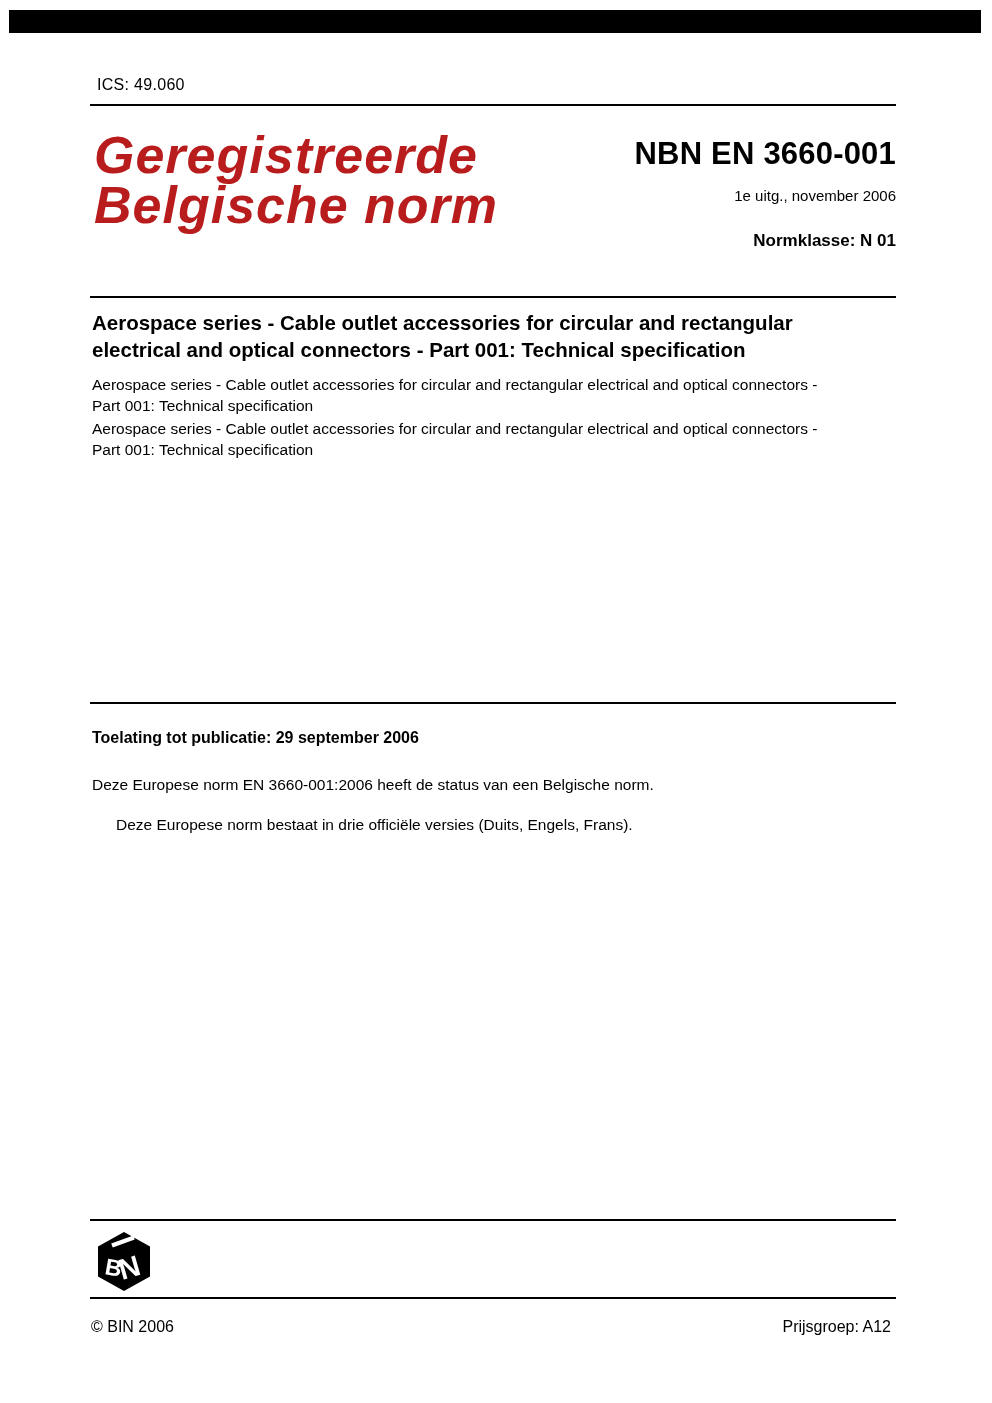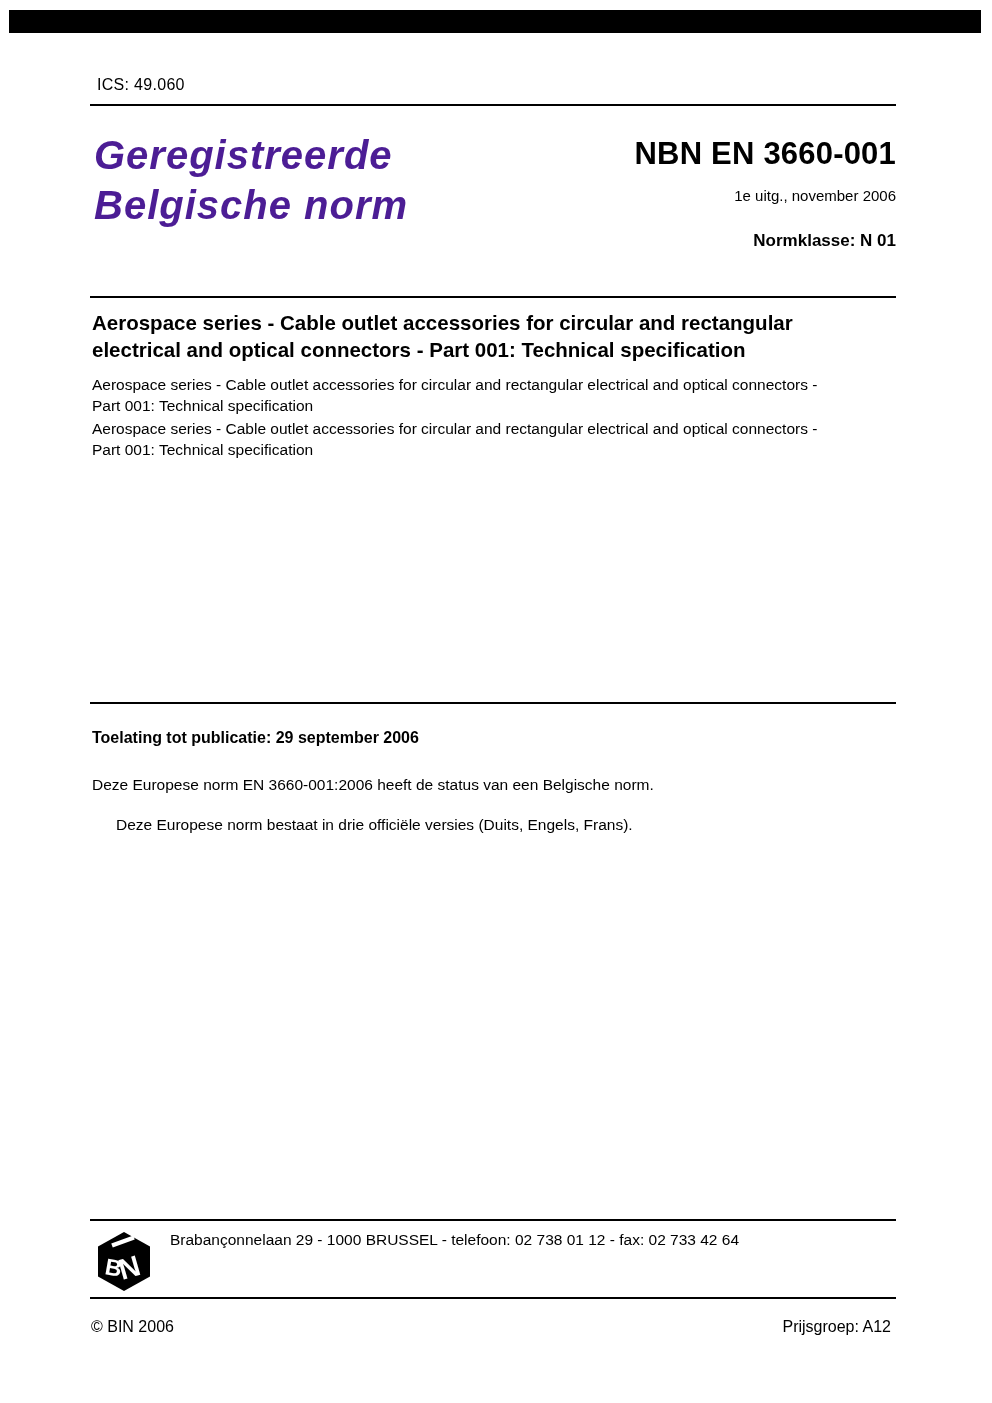--- a/index.html
+++ b/index.html
@@ -37,25 +37,25 @@
   .rule-5 { top: 1297px; }
 
   .ics {
     left: 97px; top: 76px;
     font-size: 16px;
     letter-spacing: 0.3px;
   }
 
   .doc-type {
     left: 94px; top: 130px;
-    font-size: 40px;
+    font-size: 52px;
     line-height: 50px;
     font-weight: bold;
     font-style: italic;
-    color: #4c1d95;
+    color: #b91c1c;
     letter-spacing: 1px;
   }
 
   .norm-number {
     right: 96px; top: 136px;
     font-size: 31px;
     font-weight: bold;
     text-align: center;
     letter-spacing: 0.2px;
   }
@@ -158,19 +158,18 @@
 <div class="abs rule rule-4"></div>
 
 <svg class="abs bin-logo" viewBox="0 0 56 61" xmlns="http://www.w3.org/2000/svg">
   <polygon points="28,1 54,15.5 54,45.5 28,60 2,45.5 2,15.5" fill="#000"></polygon>
   <line x1="16" y1="14.5" x2="38" y2="6.5" stroke="#fff" stroke-width="4.5"></line>
   <text x="8" y="43" font-family="Liberation Sans, sans-serif" font-size="23" font-weight="bold" fill="#fff" transform="rotate(10 8 43)">B</text>
   <text x="26" y="49" font-family="Liberation Sans, sans-serif" font-size="29" font-weight="bold" fill="#fff" transform="rotate(-16 26 49)">N</text>
 </svg>
 
 <div class="abs institute-text">
-  <div>Brabançonnelaan 29 - 1000 BRUSSEL - telefoon: 02 738 01 12 - fax: 02 733 42 64</div>
 </div>
 
 <div class="abs rule rule-5"></div>
 
 <div class="abs copyright">© BIN 2006</div>
 <div class="abs price-group">Prijsgroep: A12</div>
 
 </body></html>

